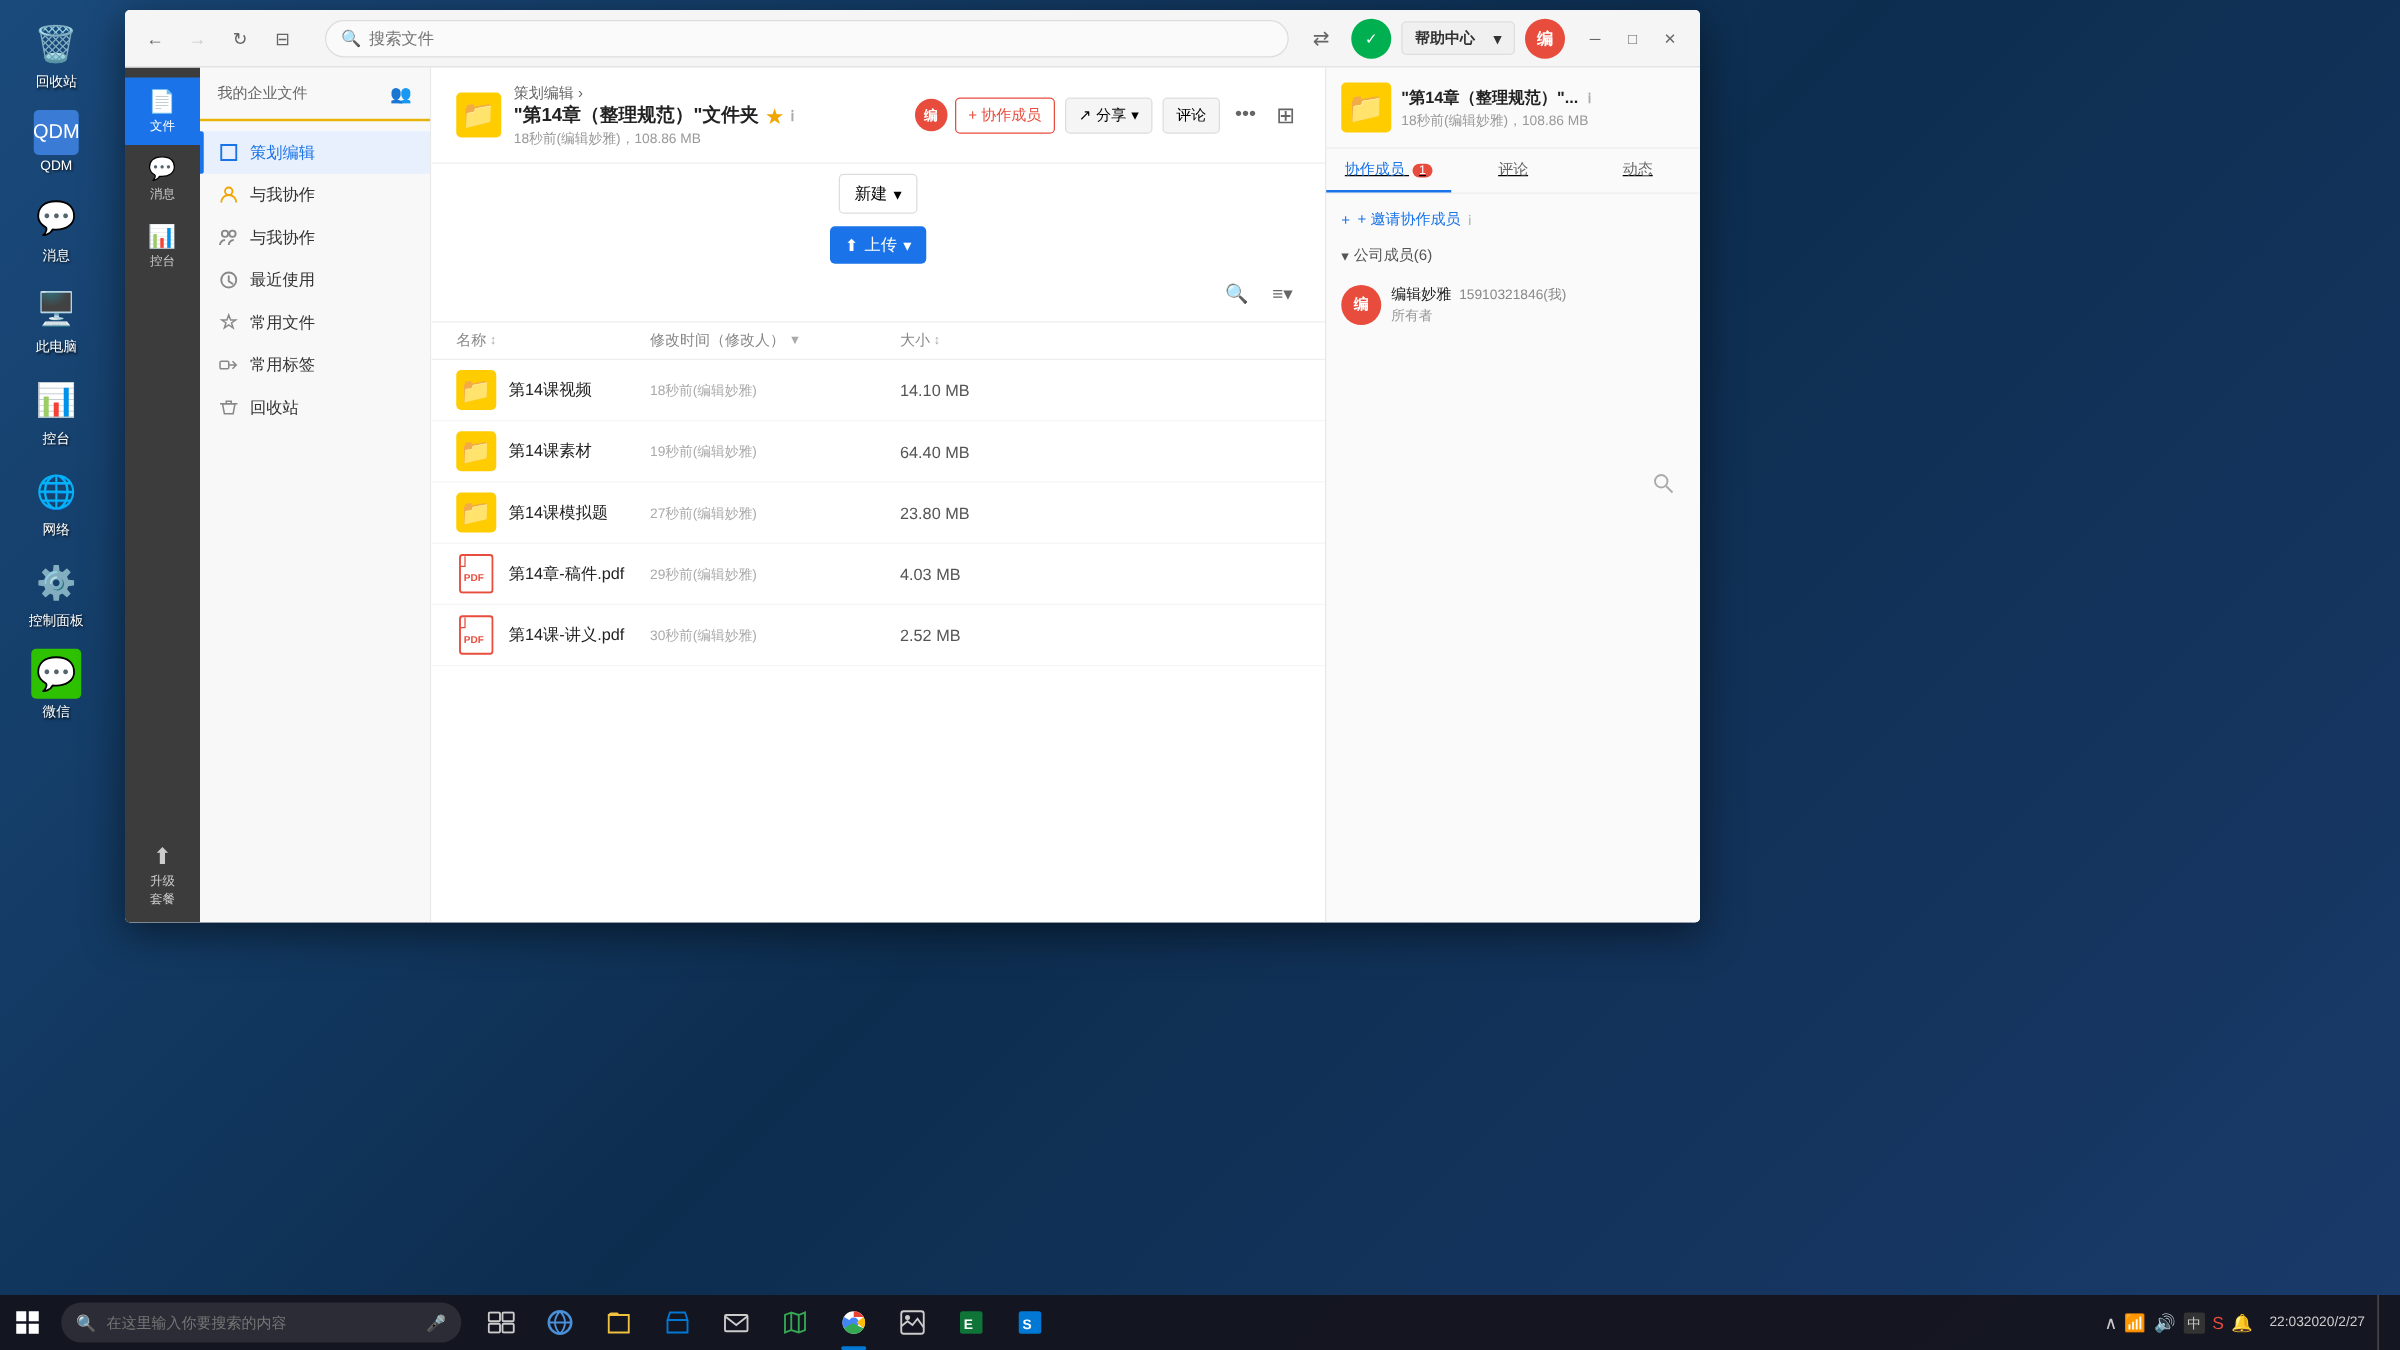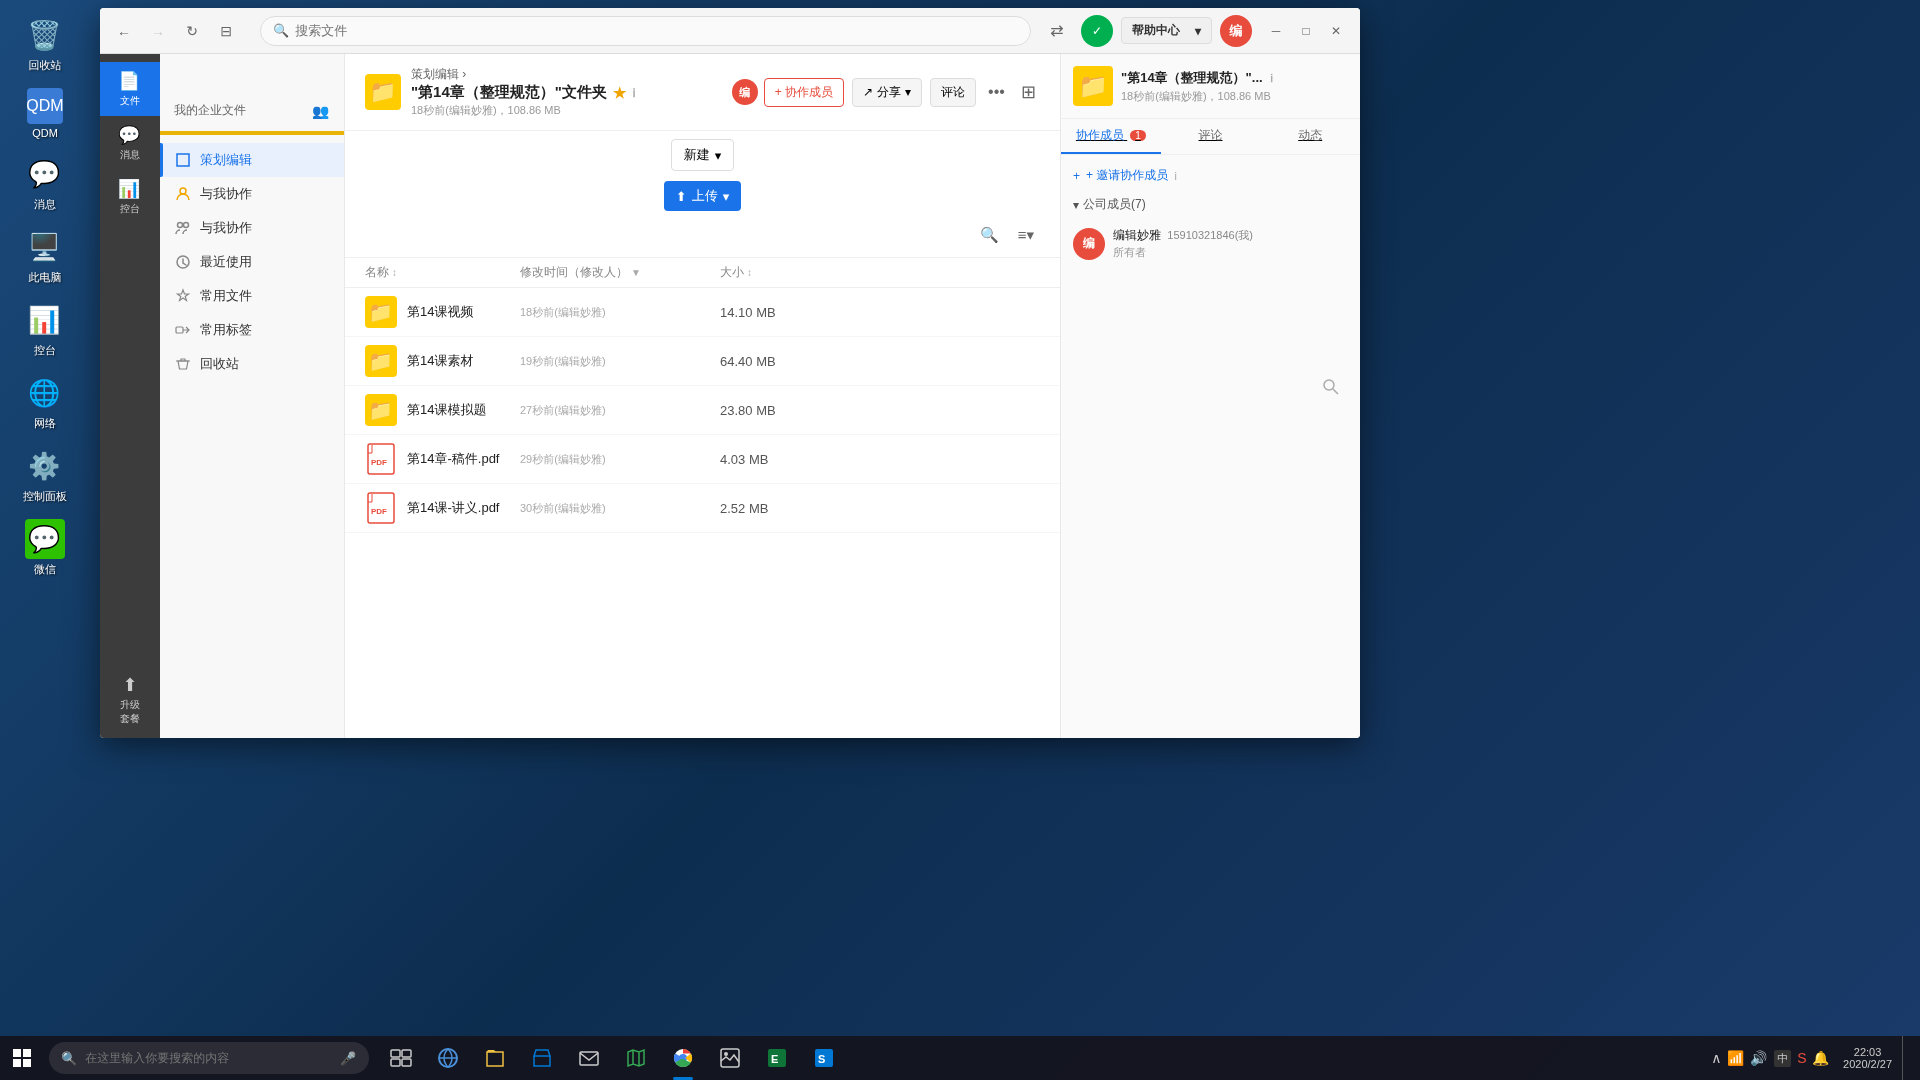--- a/index.html
+++ b/index.html
@@ -142,21 +142,20 @@
     }
     .taskbar-tray {
       display: flex;
       align-items: center;
       gap: 6px;
       margin-right: 8px;
     }
     .taskbar-tray span { font-size: 14px; color: #ccc; cursor: pointer; }
     .taskbar-clock {
       display: flex;
-      flex-direction: column;
       align-items: center;
       font-size: 11px;
       color: #ccc;
       margin-right: 5px;
     }
 
     
     .app-window {
       position: absolute;
       top: 8px;
@@ -317,22 +316,21 @@
     .sidebar {
       width: 185px;
       background: #f8f8f8;
       border-right: 1px solid #e8e8e8;
       display: flex;
       flex-direction: column;
       flex-shrink: 0;
     }
     .sidebar-top {
       padding: 12px 14px;
-      border-bottom: 4px solid #eab308;
-      margin-top: 36px;
+      border-bottom: 2px solid #eab308;
     }
     .my-company-files {
       display: flex;
       align-items: center;
       justify-content: space-between;
       font-size: 12px;
       color: #666;
       cursor: pointer;
     }
     .my-company-files .team-icon {
@@ -1070,21 +1068,21 @@
 
         <div class="rp-content">
           <div class="add-member-row">
             <span>+</span>
             <span>+ 邀请协作成员</span>
             <span style="color:#aaa;font-size:11px;">ℹ</span>
           </div>
 
           <div class="members-section-label">
             <span>▾</span>
-            <span>公司成员(7)</span>
+            <span>公司成员(6)</span>
           </div>
 
           <div class="member-row">
             <div class="member-avatar">编</div>
             <div class="member-info">
               <div class="member-name">
                 <span>编辑妙雅</span>
                 <span style="font-size:11px;color:#888;margin-left:3px;">15910321846(我)</span>
               </div>
               <div class="member-role">所有者</div>

